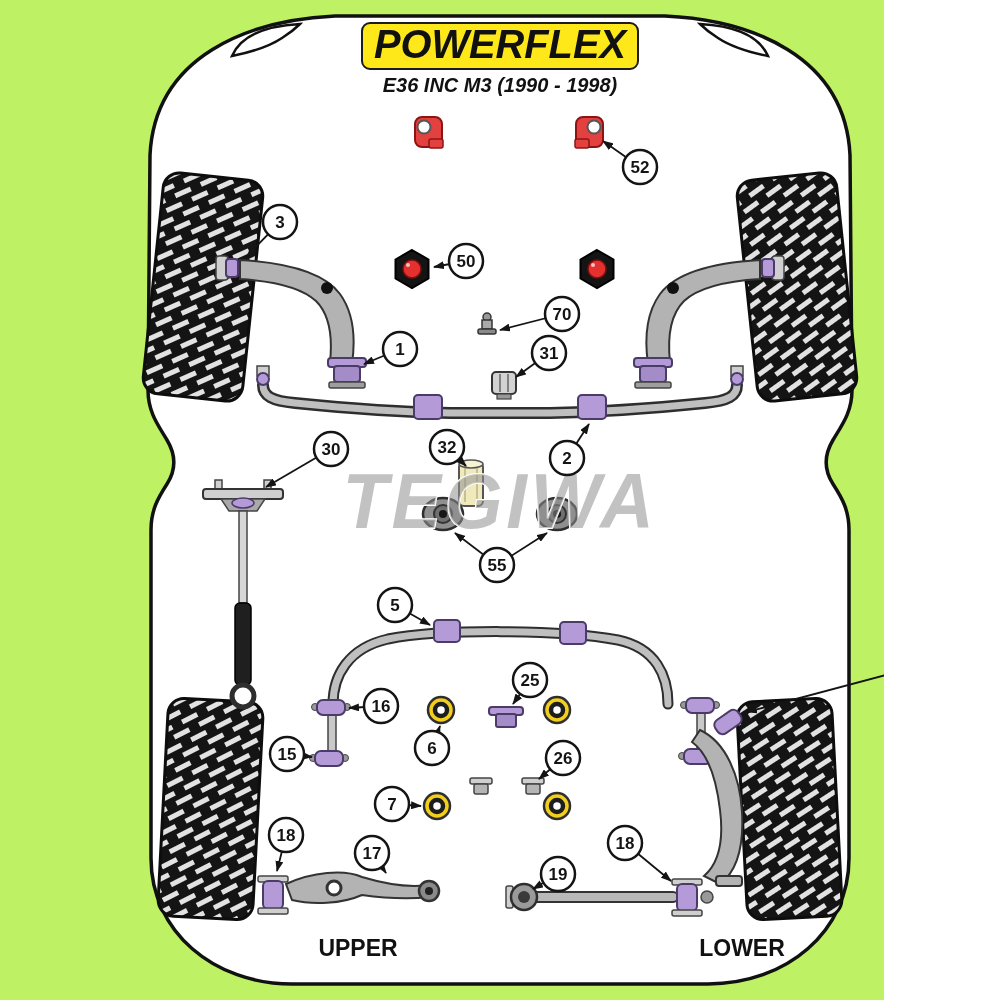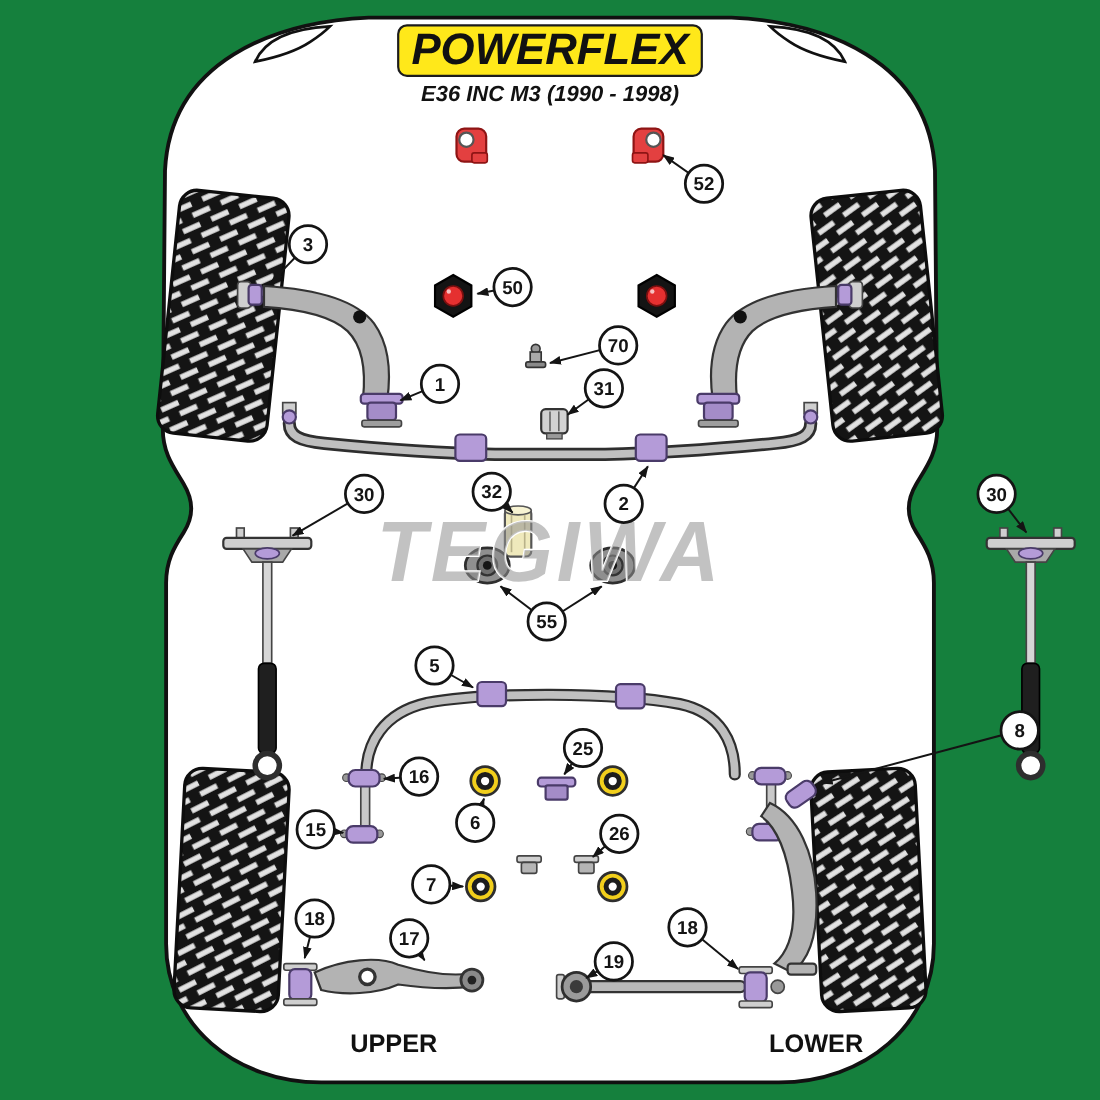--- a/index.html
+++ b/index.html
@@ -1,16 +1,16 @@
 <!DOCTYPE html>
 <html><head>
 <meta charset="utf-8">
 <style>
   html,body{margin:0;padding:0;background:#ffffff;}
-  .stage{width:1000px;height:1000px;position:relative;background:#15803d;overflow:hidden;}
+  .stage{width:884px;height:1000px;position:relative;background:#bef264;overflow:hidden;}
   svg text{font-family:"Liberation Sans",sans-serif;}
   .callout-num{font-size:17px;font-weight:700;fill:#141414;}
   .brand-text{font-size:40px;font-weight:900;font-style:italic;fill:#111;}
   .subtitle-text{font-size:20px;font-weight:700;font-style:italic;fill:#111;}
   .watermark-text{font-size:78px;font-weight:800;font-style:italic;fill:#8f8f8f;fill-opacity:.55;
                   stroke:#ffffff;stroke-width:2;paint-order:stroke;letter-spacing:4px;}
   .footer-label{font-size:23px;font-weight:600;fill:#111;}
   .part-gray{fill:#b3b3b3;stroke:#333;stroke-width:2;}
   .bush-purple{fill:#B49BD8;stroke:#4a3b69;stroke-width:2;}
   .bush-purple-dark{fill:#a48cc8;stroke:#4a3b69;stroke-width:2;}

